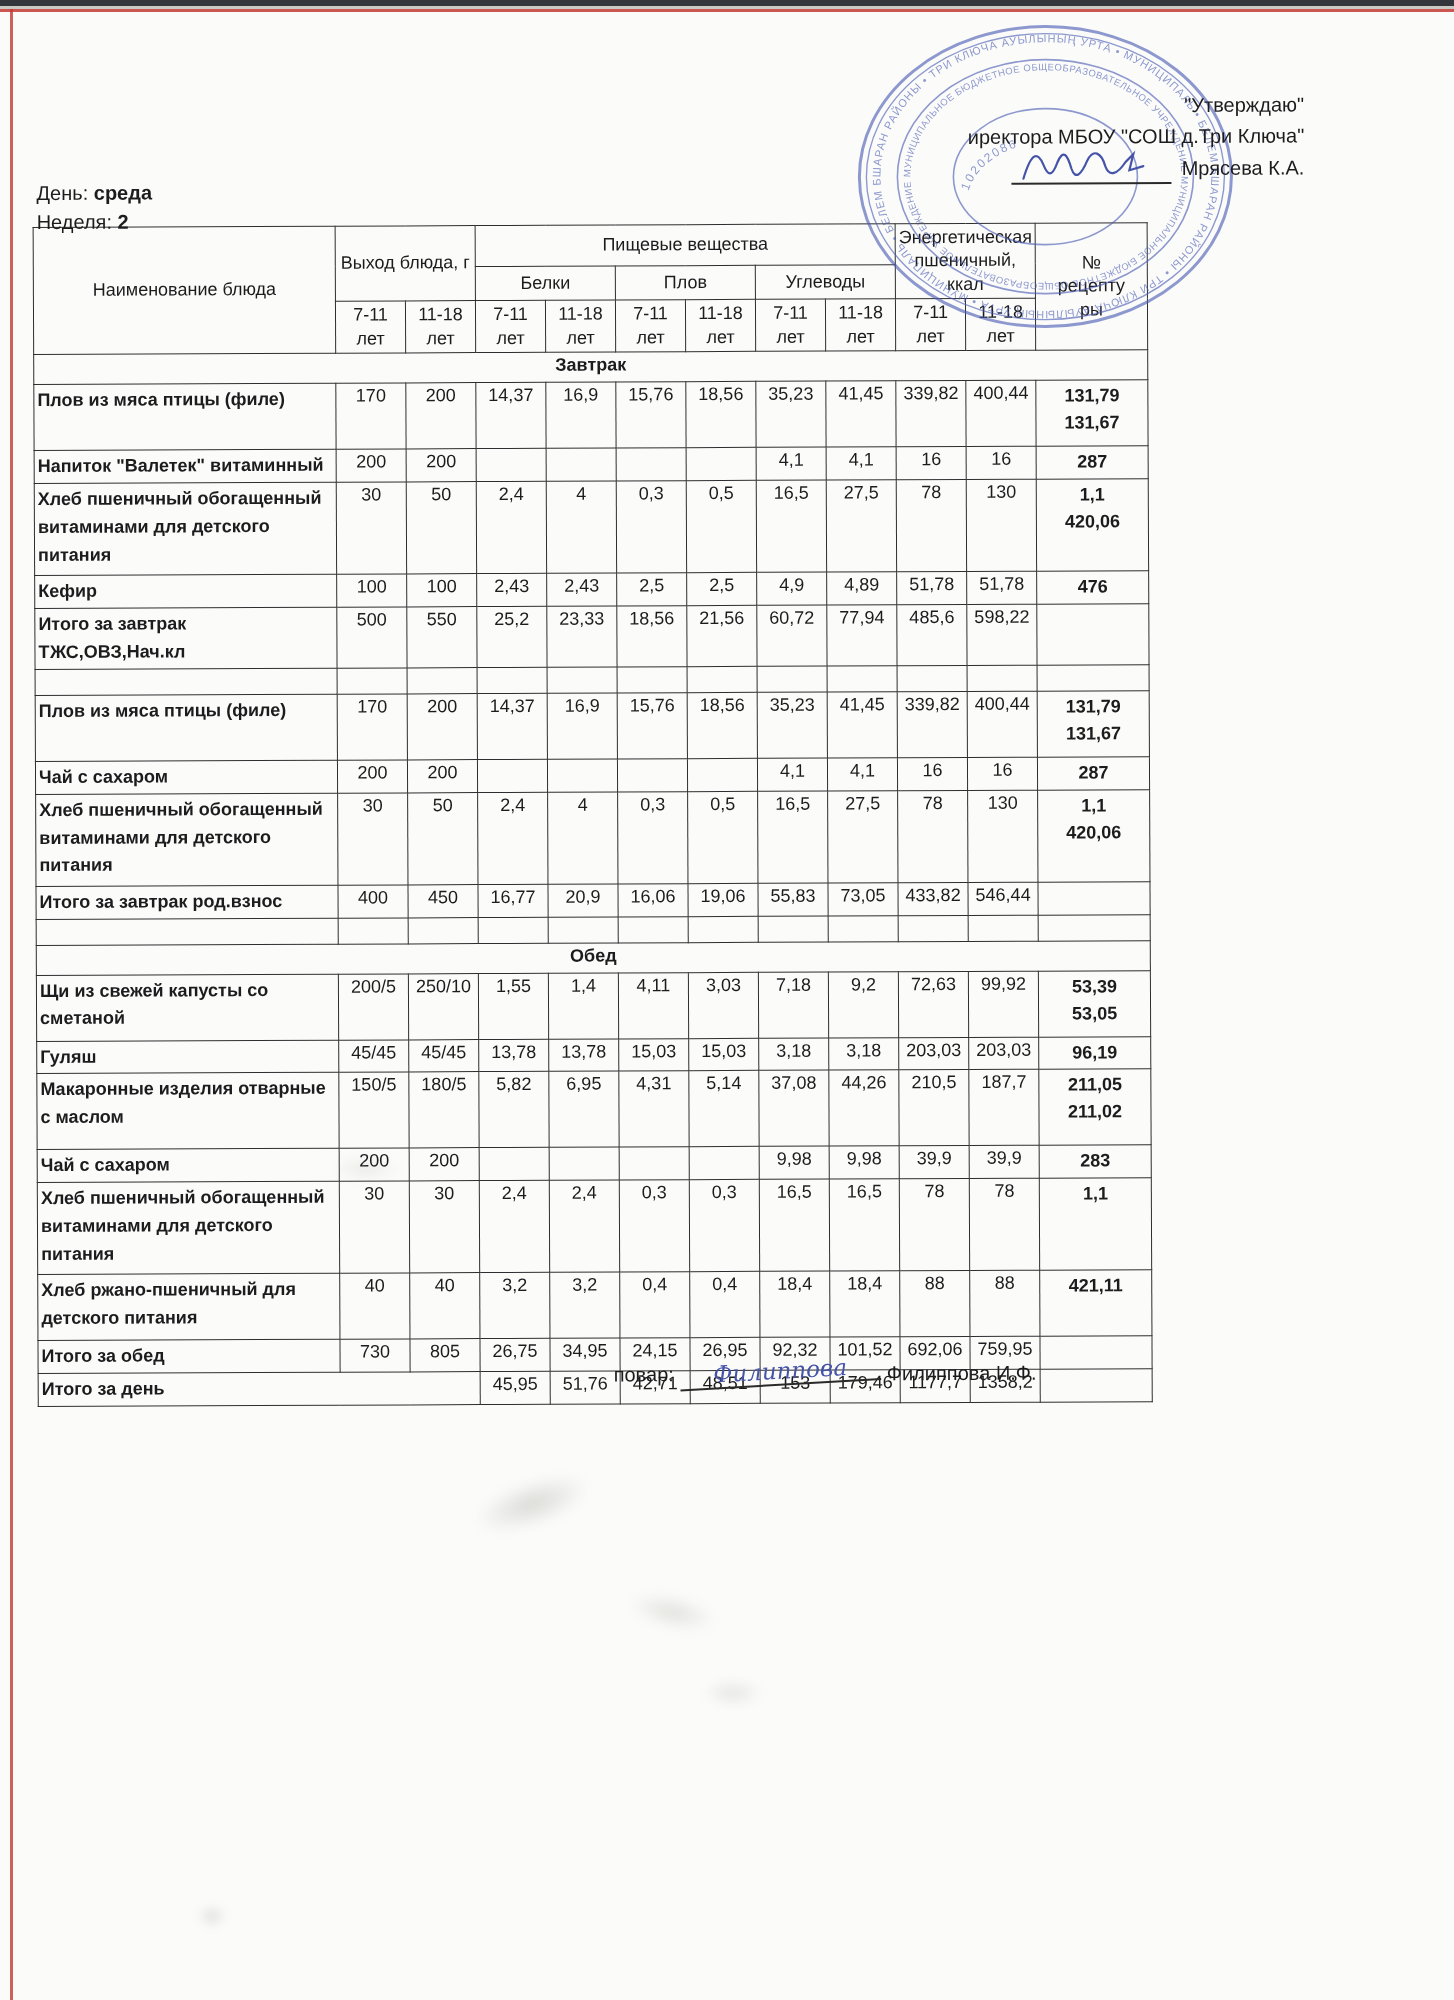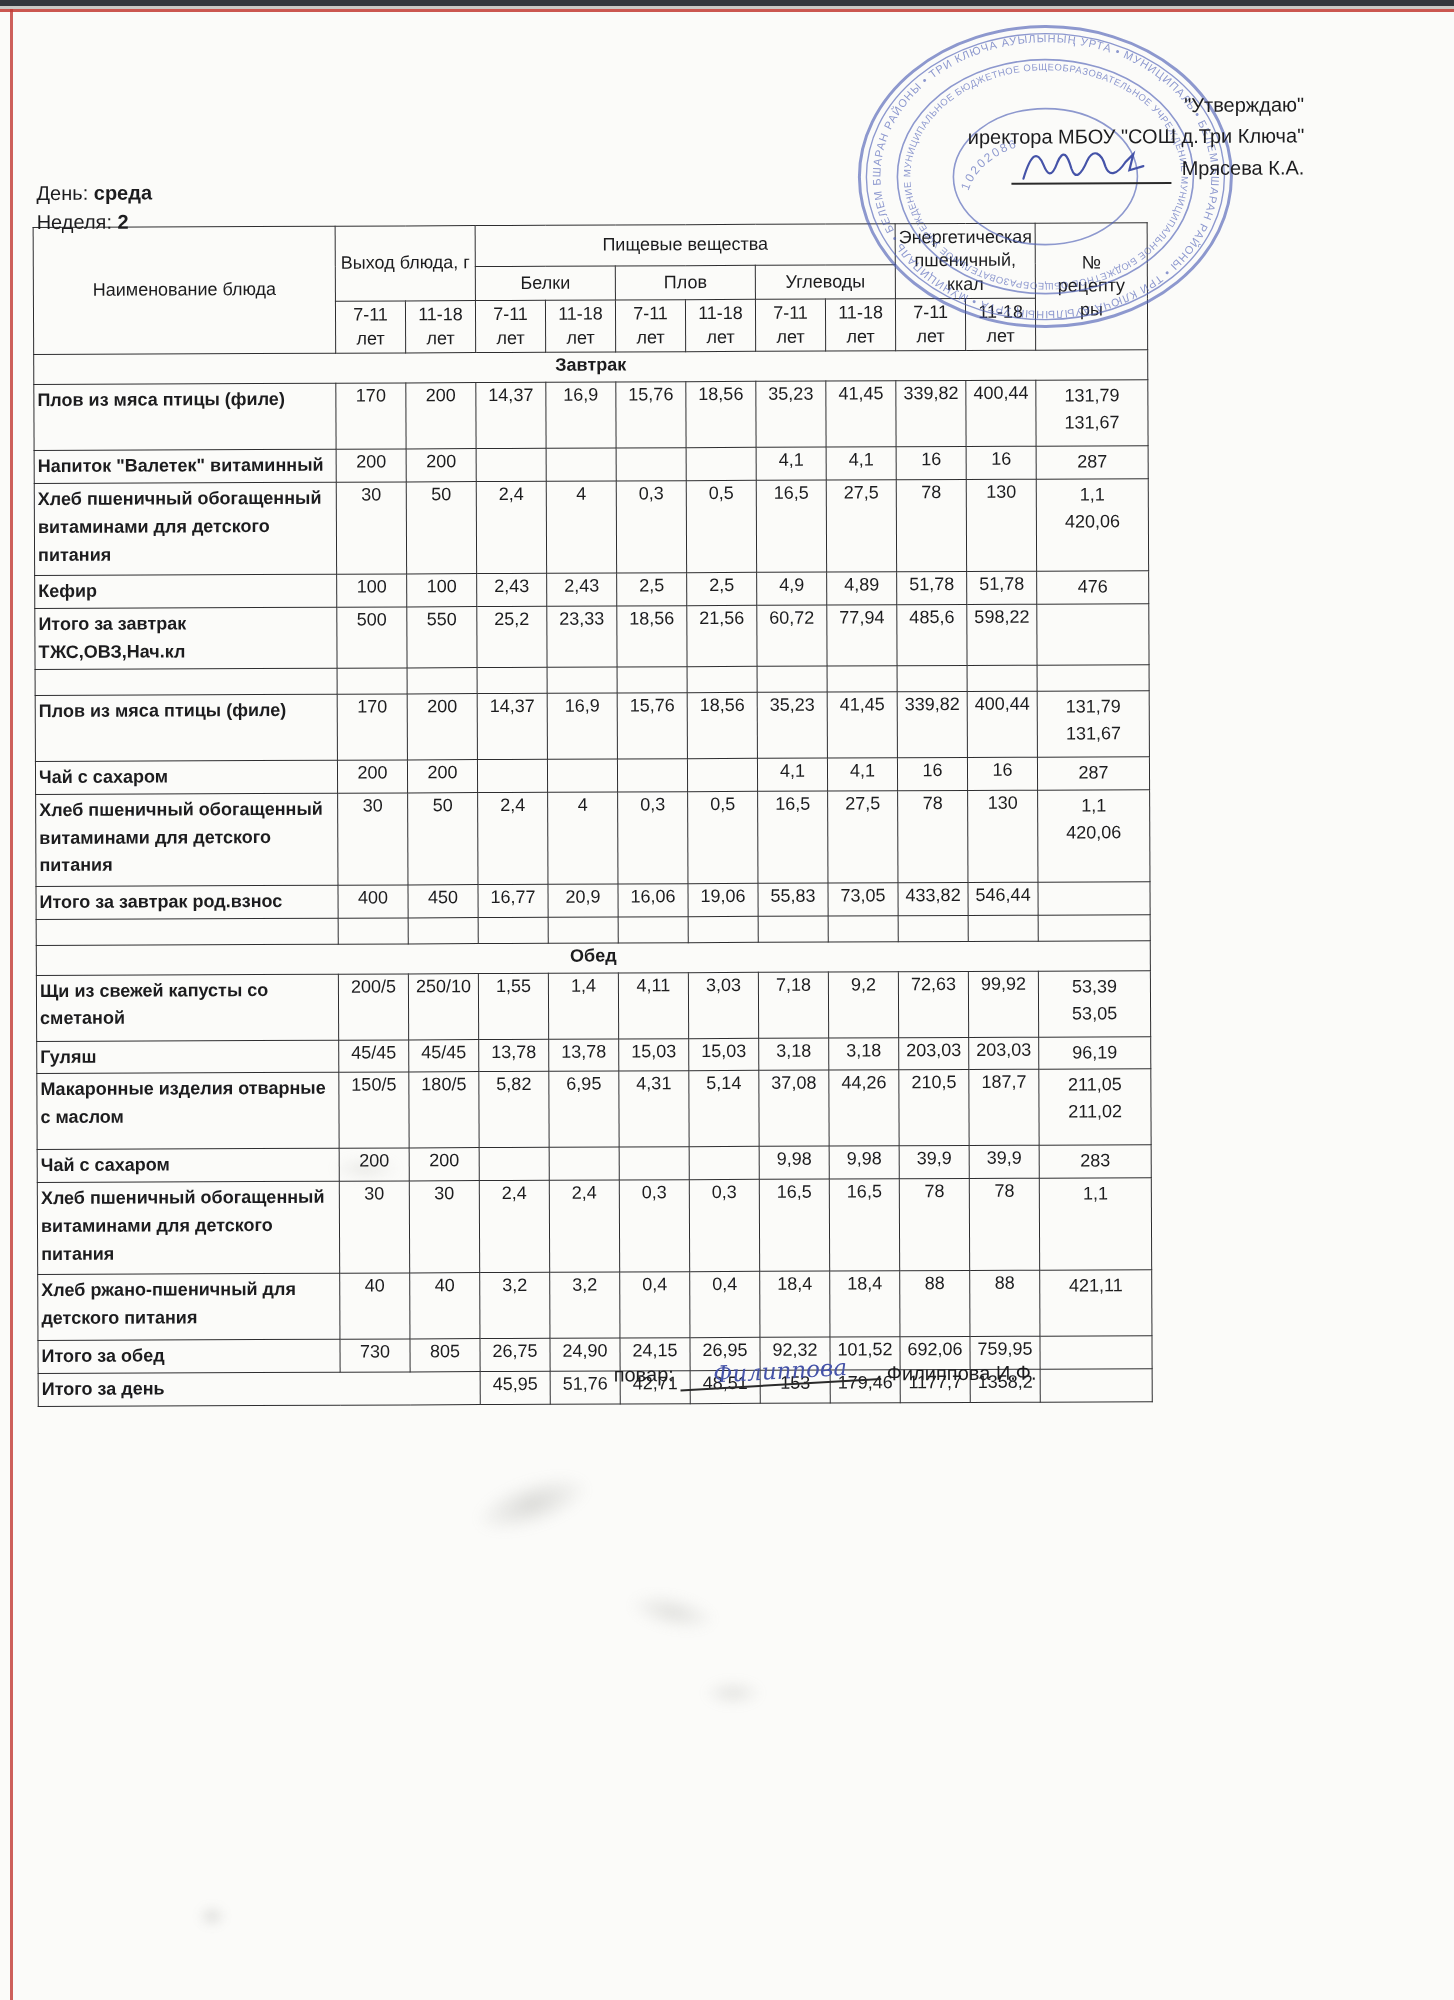--- a/index.html
+++ b/index.html
@@ -41,21 +41,21 @@
     border:1.6px solid #2e2e30;
     padding:2px 3px;
     vertical-align:top;
     white-space:pre-line;
     overflow:hidden;
   }
   table.menu th{font-weight:400;text-align:center;vertical-align:middle;line-height:1.3;}
   td.num{text-align:center;font-weight:500;padding-top:4px;}
   td.name{font-weight:700;text-align:left;padding-left:8px;padding-top:4px;line-height:1.55;}
   td.section{font-weight:700;text-align:center;border-left:1.6px solid #2e2e30;border-right:1.6px solid #2e2e30;padding:3px 0;}
-  td.recipe{text-align:center;font-weight:400;padding-top:4px;line-height:1.5;}
+  td.recipe{text-align:center;font-weight:700;padding-top:4px;line-height:1.5;}
 
   
   .cookline{position:absolute;left:612px;top:1358px;z-index:6;font-size:20px;display:flex;align-items:flex-end;gap:6px;}
   .cook-sig{
     font-family:"DejaVu Serif",serif;font-style:italic;
     color:#4553a8;font-size:23px;transform:rotate(-3deg);
     display:inline-block;min-width:185px;text-align:center;
     border-bottom:2px solid #2a2a2a;padding:0 8px 0 8px;line-height:26px;
   }
 
@@ -428,21 +428,21 @@
           <td class="num">18,4</td>
           <td class="num">88</td>
           <td class="num">88</td>
           <td class="recipe">421,11</td>
         </tr>
         <tr style="height: 30px;">
           <td class="name" colspan="1">Итого за обед</td>
           <td class="num">730</td>
           <td class="num">805</td>
           <td class="num">26,75</td>
-          <td class="num">24,90</td>
+          <td class="num">34,95</td>
           <td class="num">24,15</td>
           <td class="num">26,95</td>
           <td class="num">92,32</td>
           <td class="num">101,52</td>
           <td class="num">692,06</td>
           <td class="num">759,95</td>
           <td class="recipe"></td>
         </tr>
         <tr style="height: 30px;">
           <td class="name" colspan="3">Итого за день</td>

